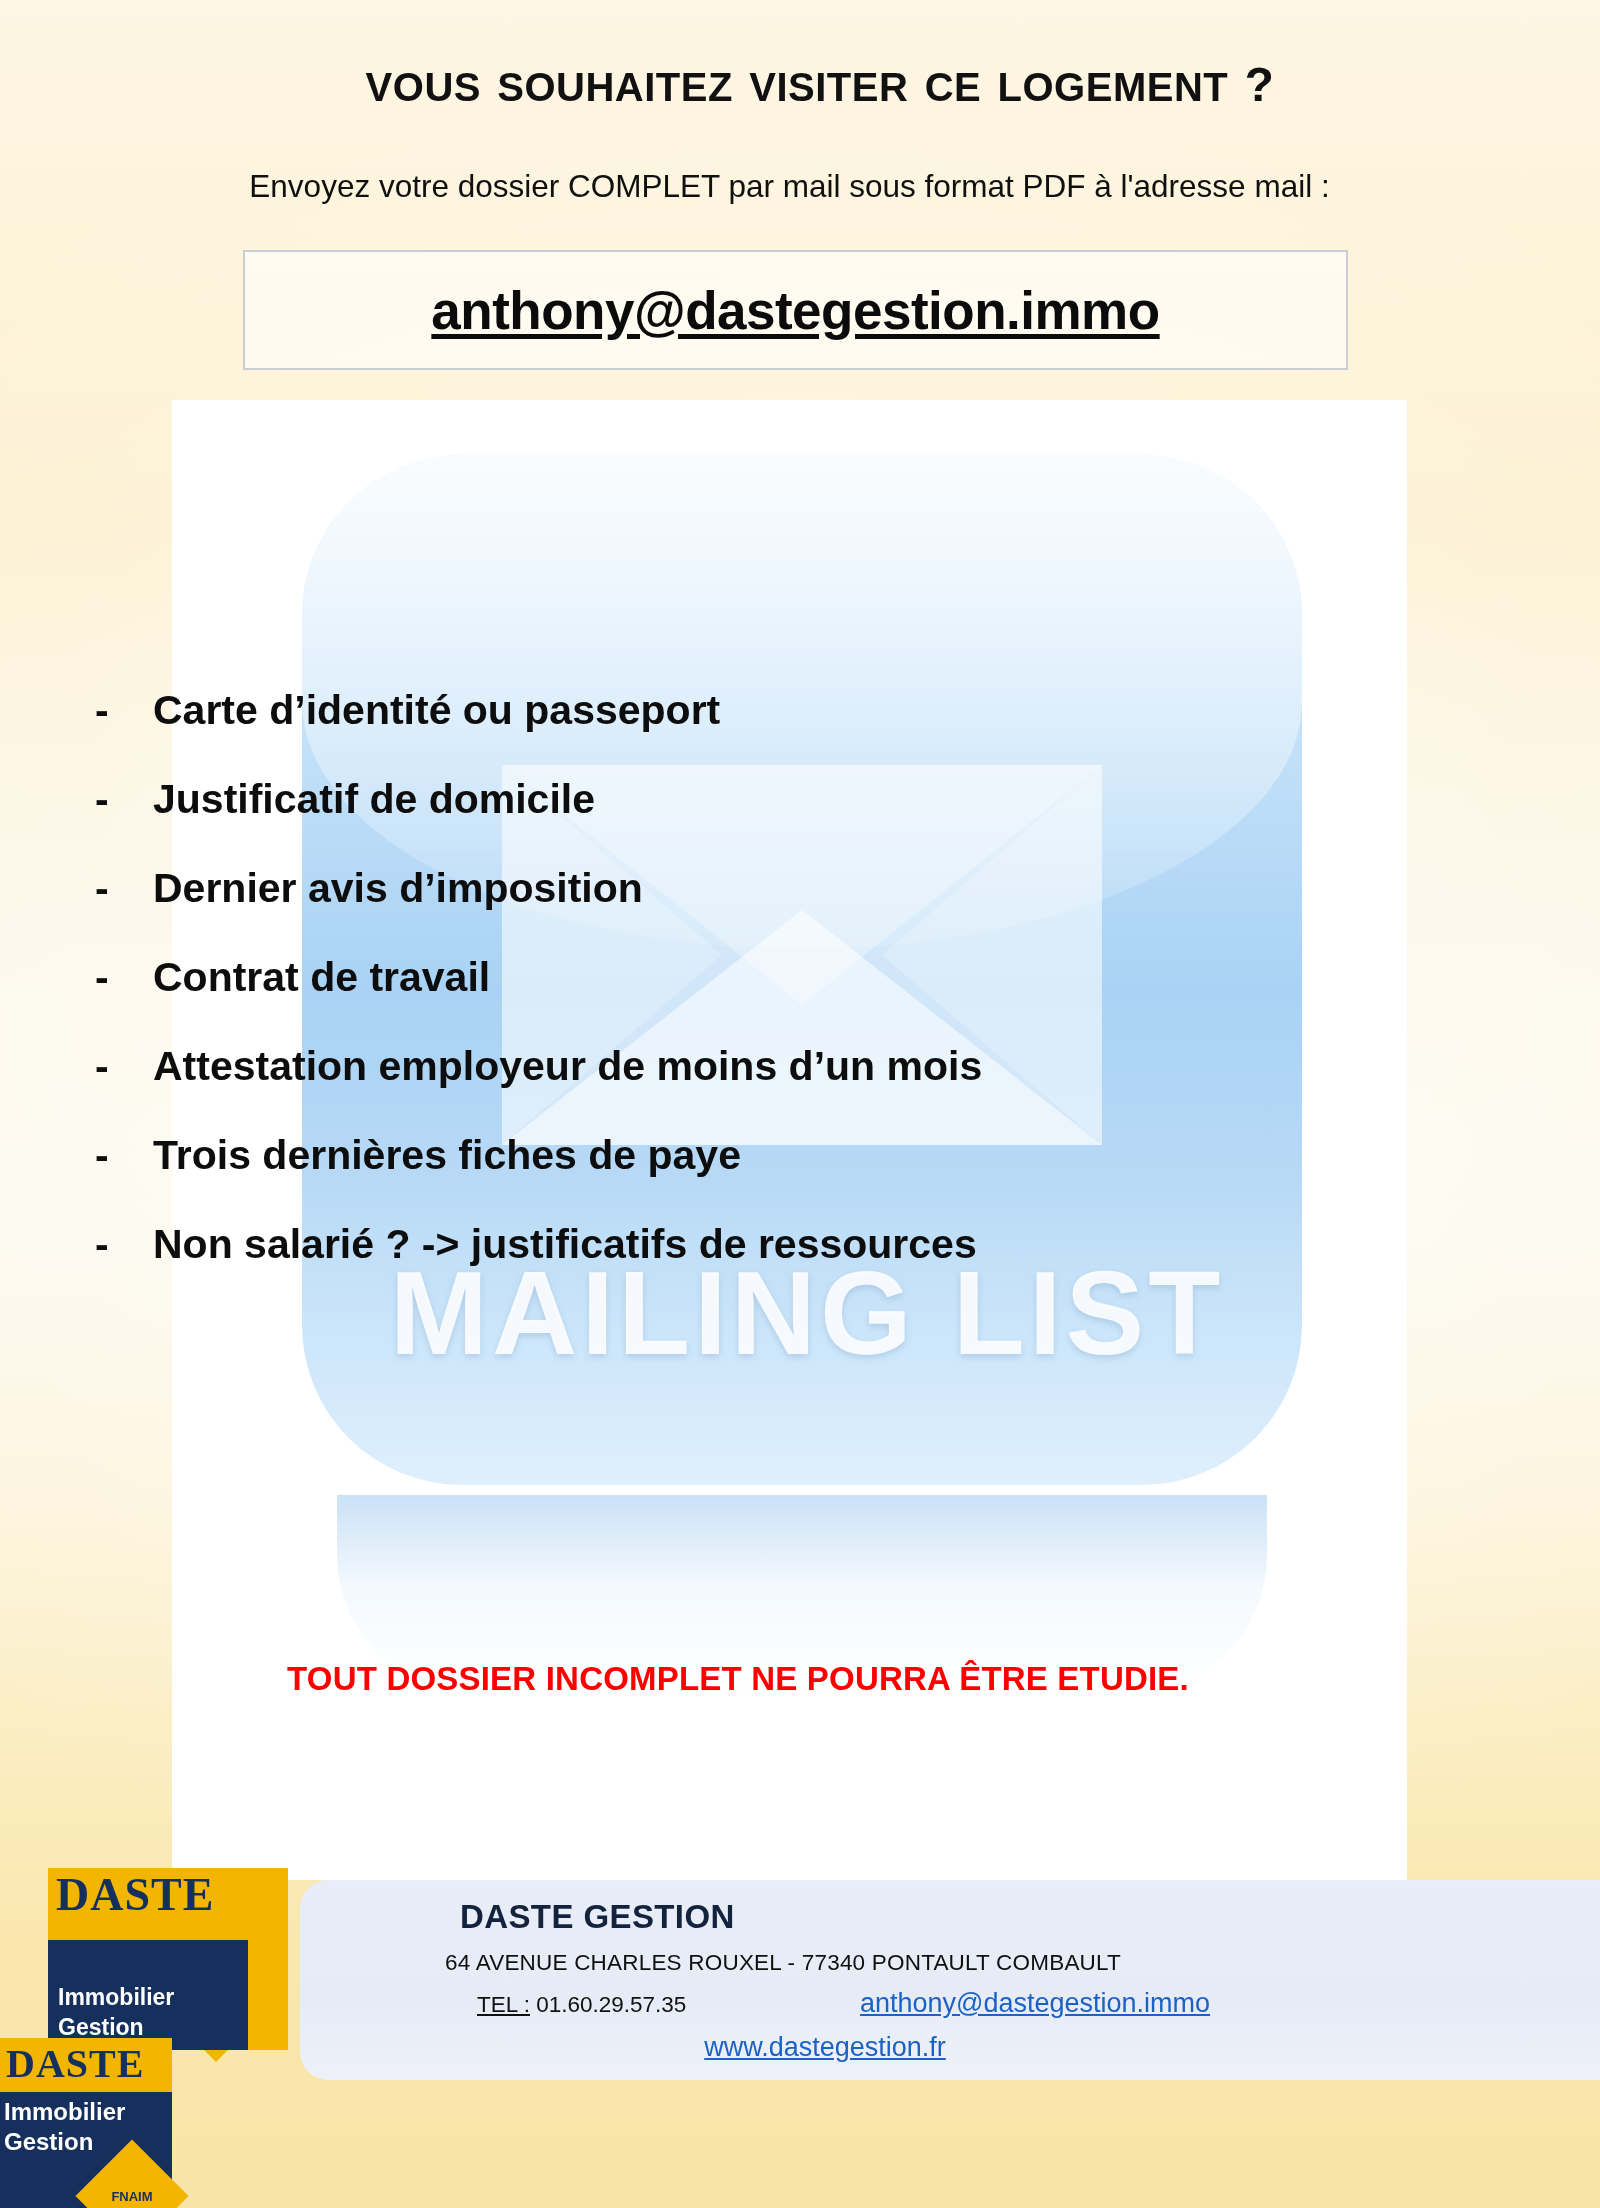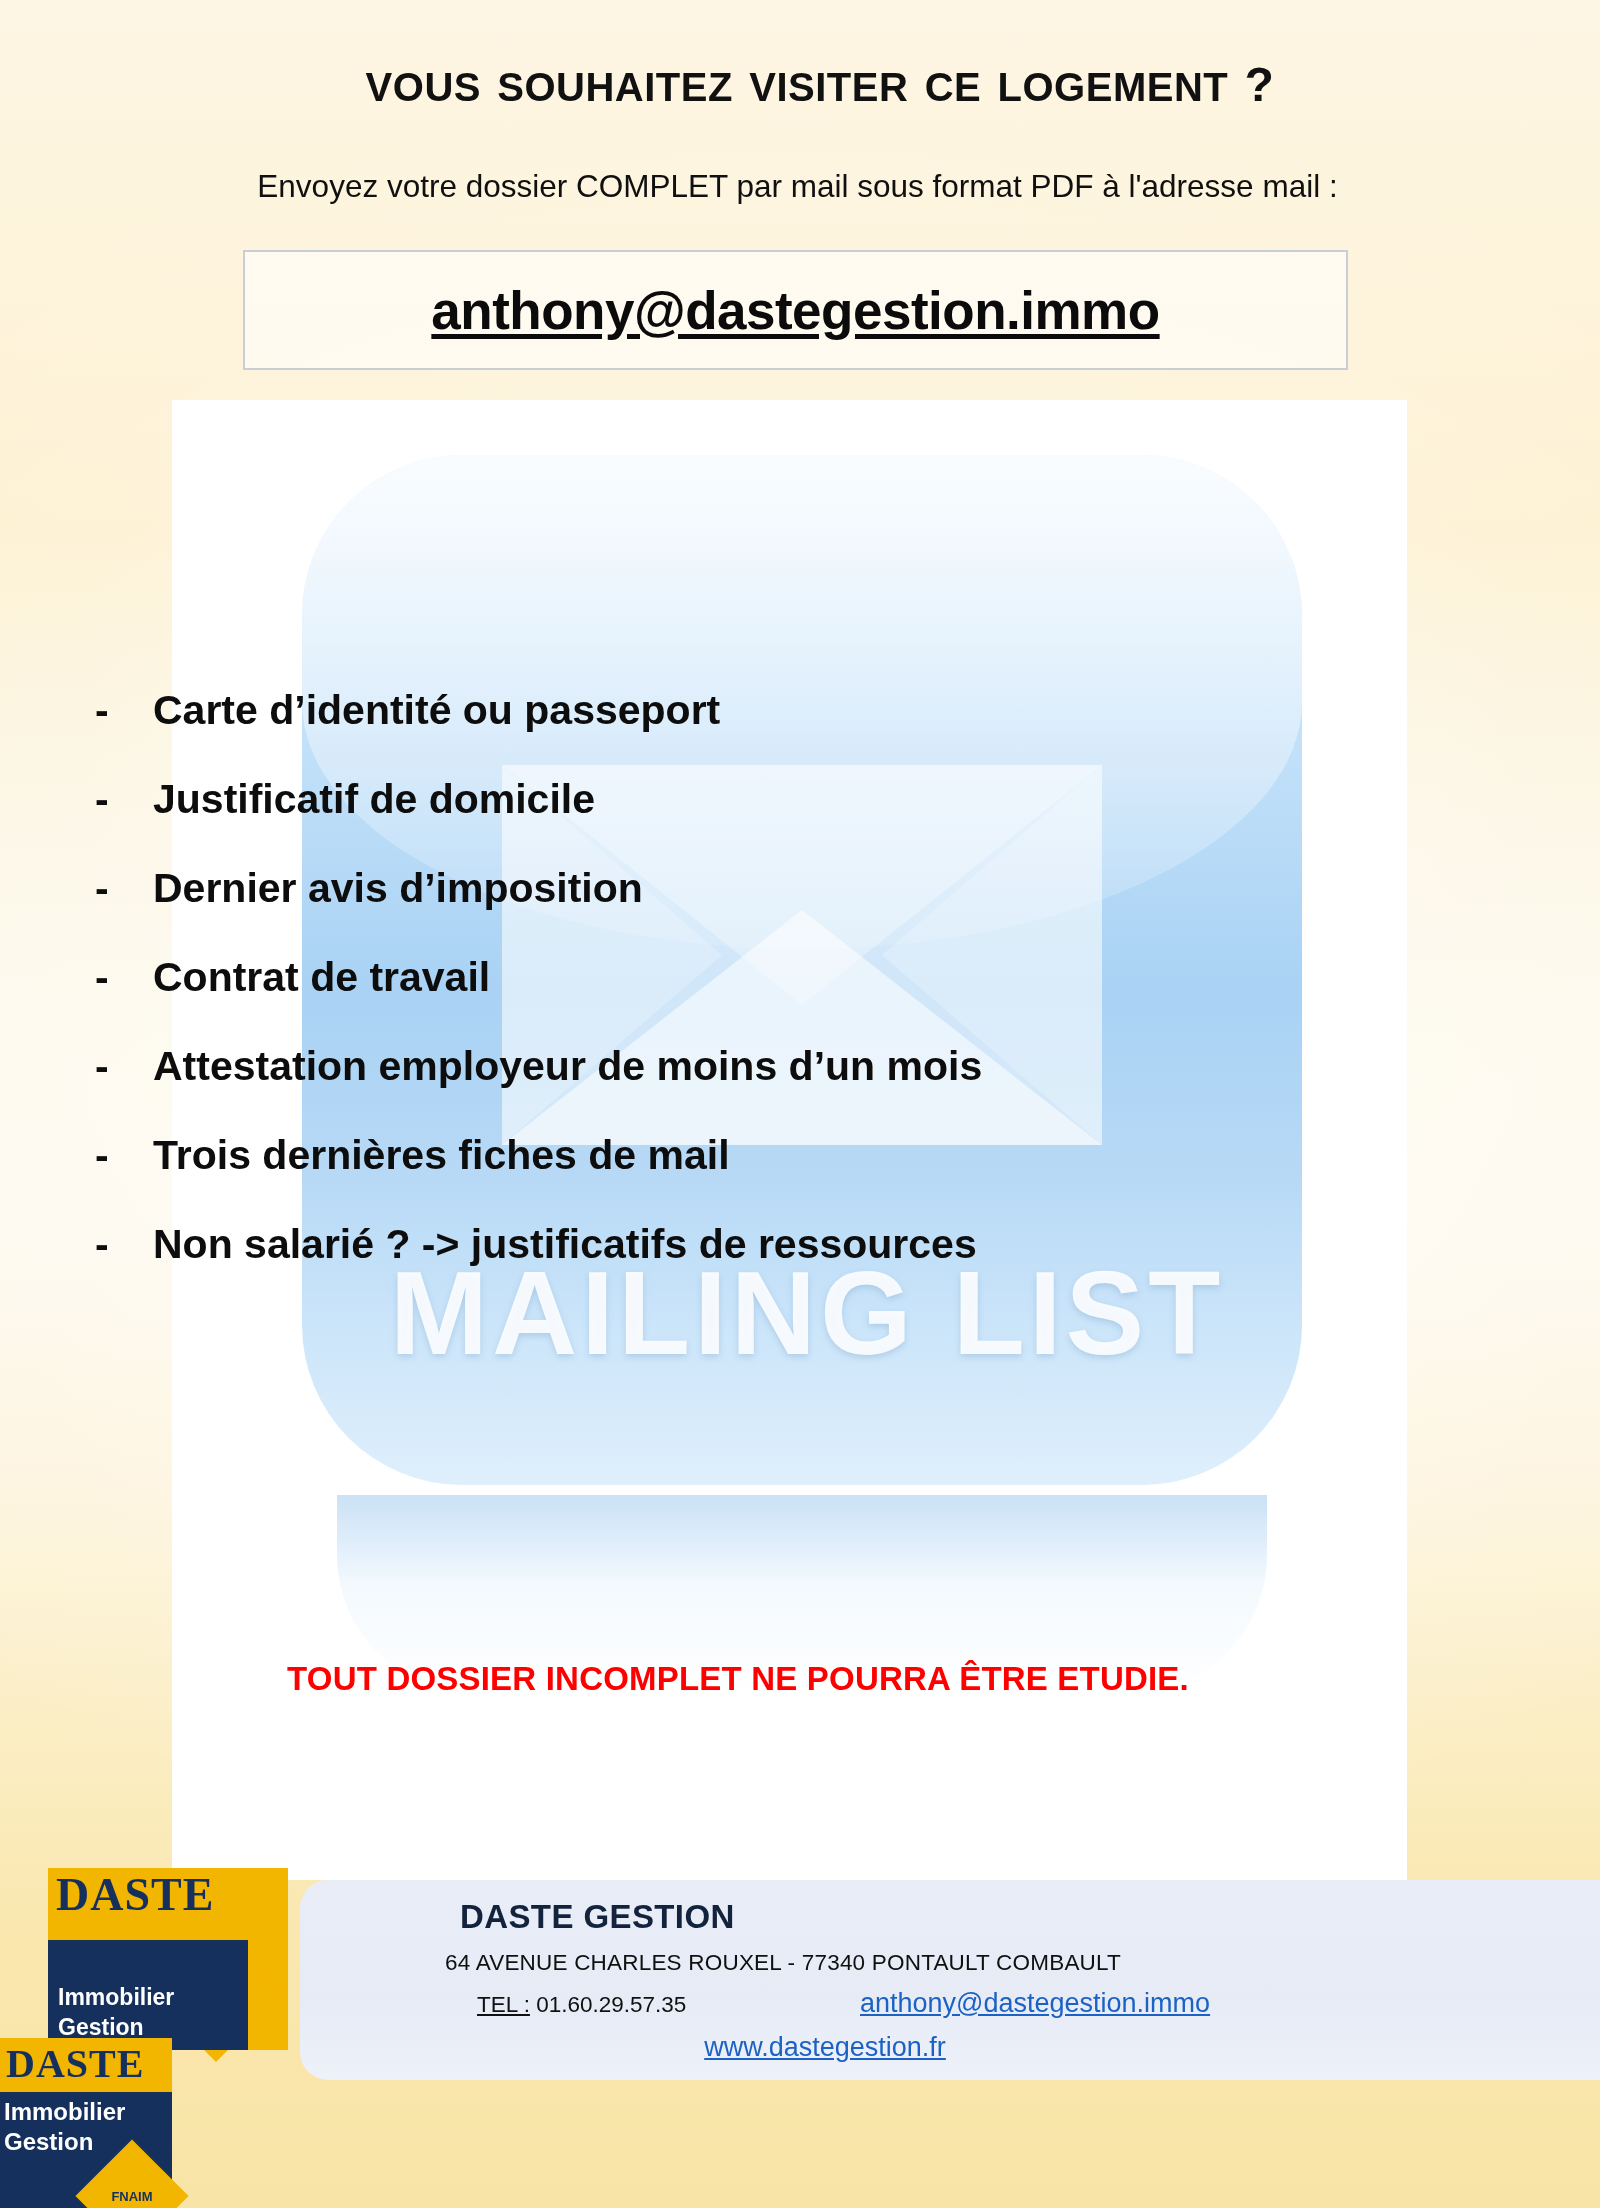--- a/index.html
+++ b/index.html
@@ -63,21 +63,20 @@
 
   .subline {
     position: absolute;
     top: 168px;
     left: 0;
     width: 1579px;
     text-align: center;
     font-size: 31.5px;
     color: #101010;
     font-weight: normal;
-    padding-left: 8px;
   }
 
   .mailbox {
     position: absolute;
     top: 250px;
     left: 243px;
     width: 1105px;
     height: 120px;
     border: 2px solid #c9cdd4;
     background: rgba(255,255,255,0.55);
@@ -393,21 +392,21 @@
     <div class="req-item">
       <span class="dash">-</span>
       <span>Contrat de travail</span>
     </div>
     <div class="req-item">
       <span class="dash">-</span>
       <span>Attestation employeur de moins d’un mois</span>
     </div>
     <div class="req-item">
       <span class="dash">-</span>
-      <span>Trois dernières fiches de mail</span>
+      <span>Trois dernières fiches de paye</span>
     </div>
     <div class="req-item">
       <span class="dash">-</span>
       <span>Non salarié ? -&gt; justificatifs de ressources</span>
     </div>
   </div>
 
   <div class="warning">TOUT DOSSIER INCOMPLET NE POURRA ÊTRE ETUDIE.</div>
 
   <div class="footer-card">

